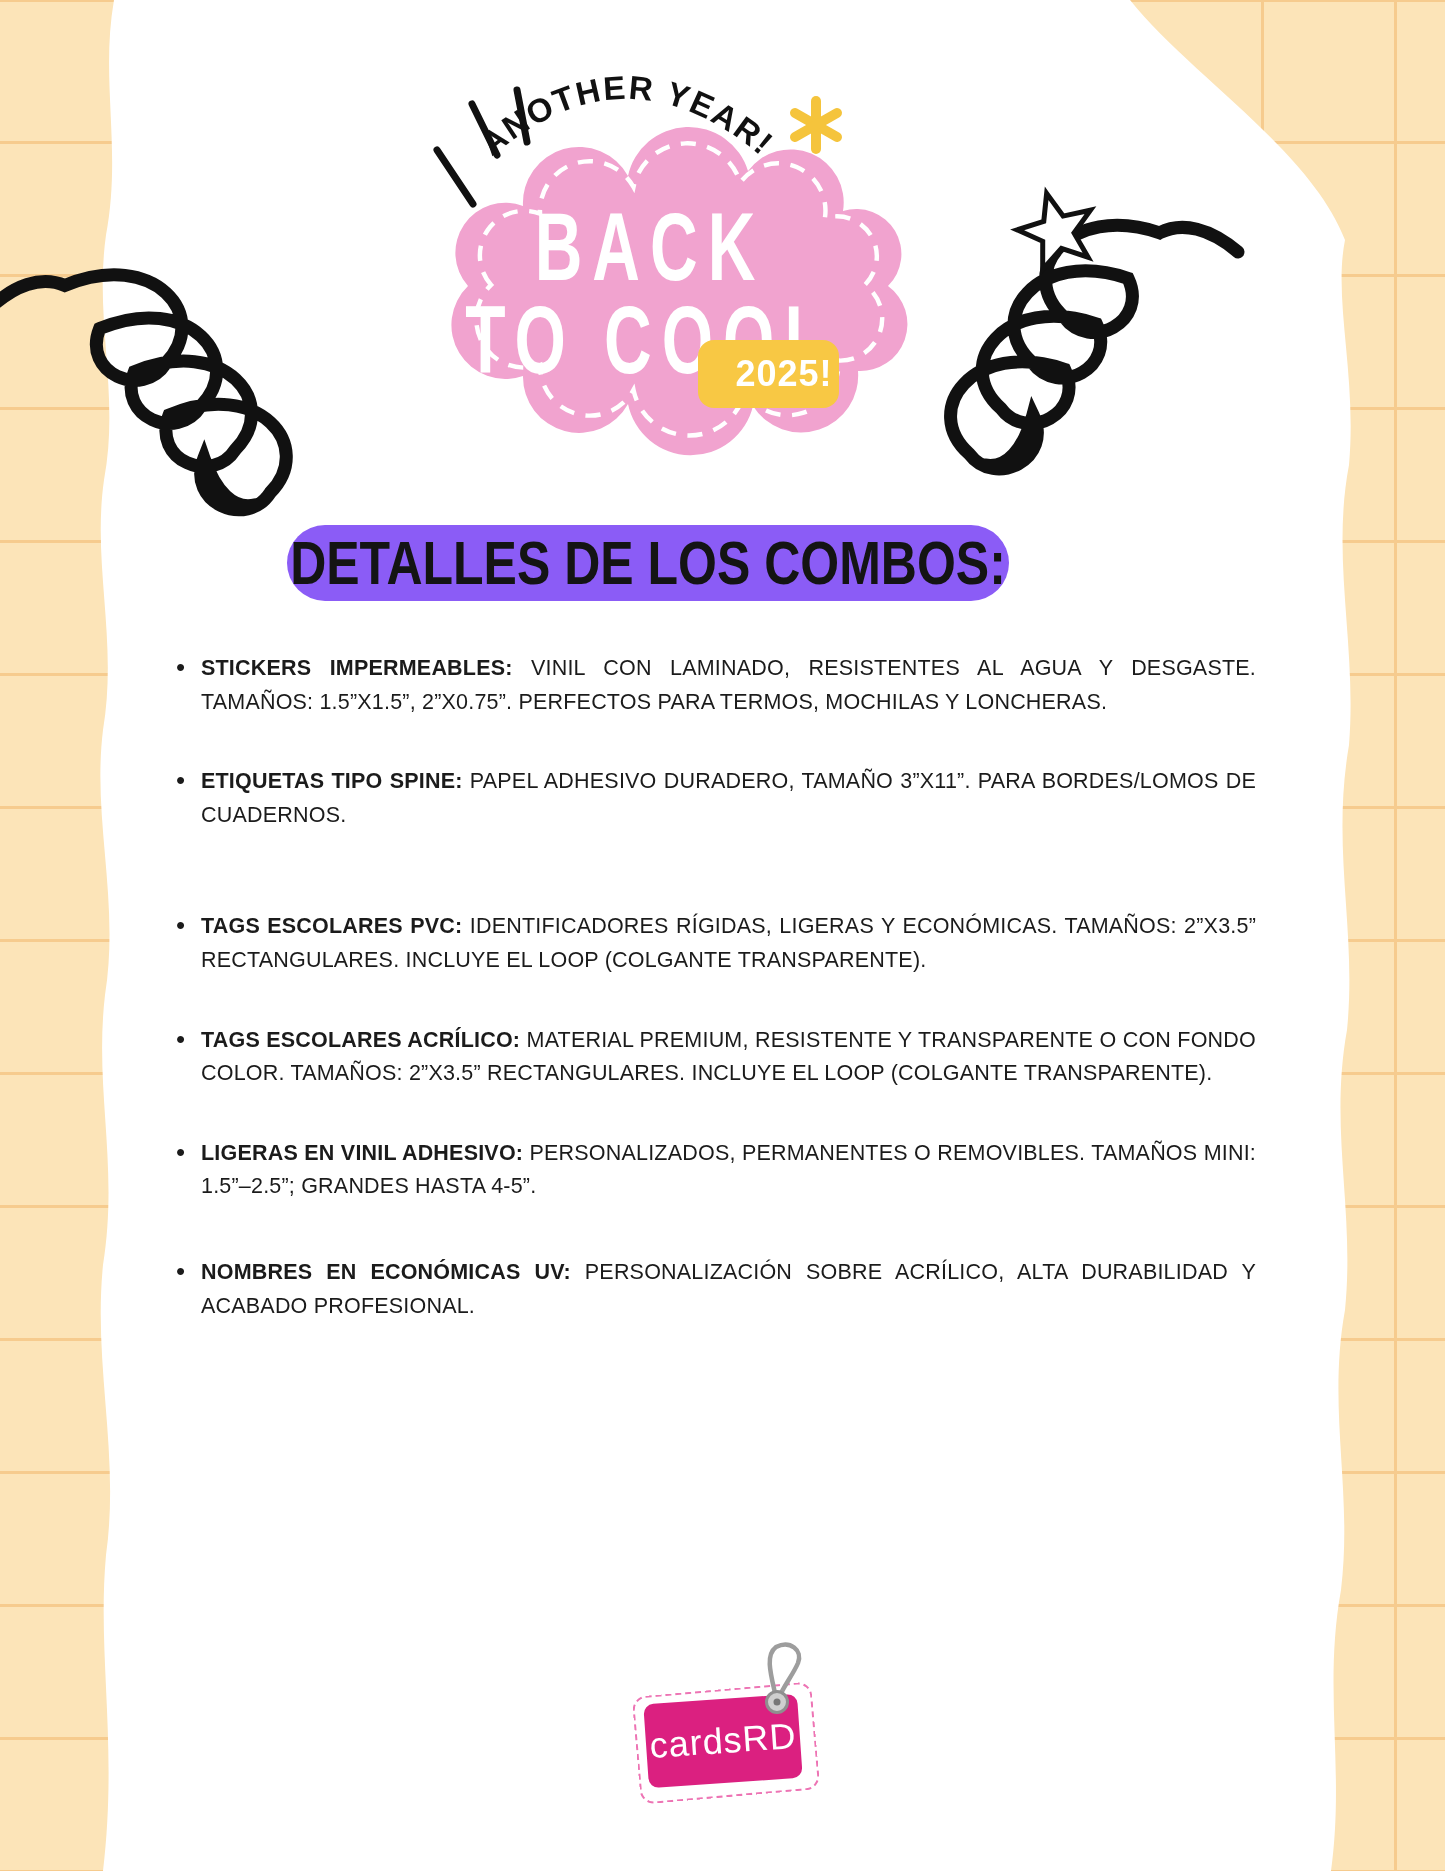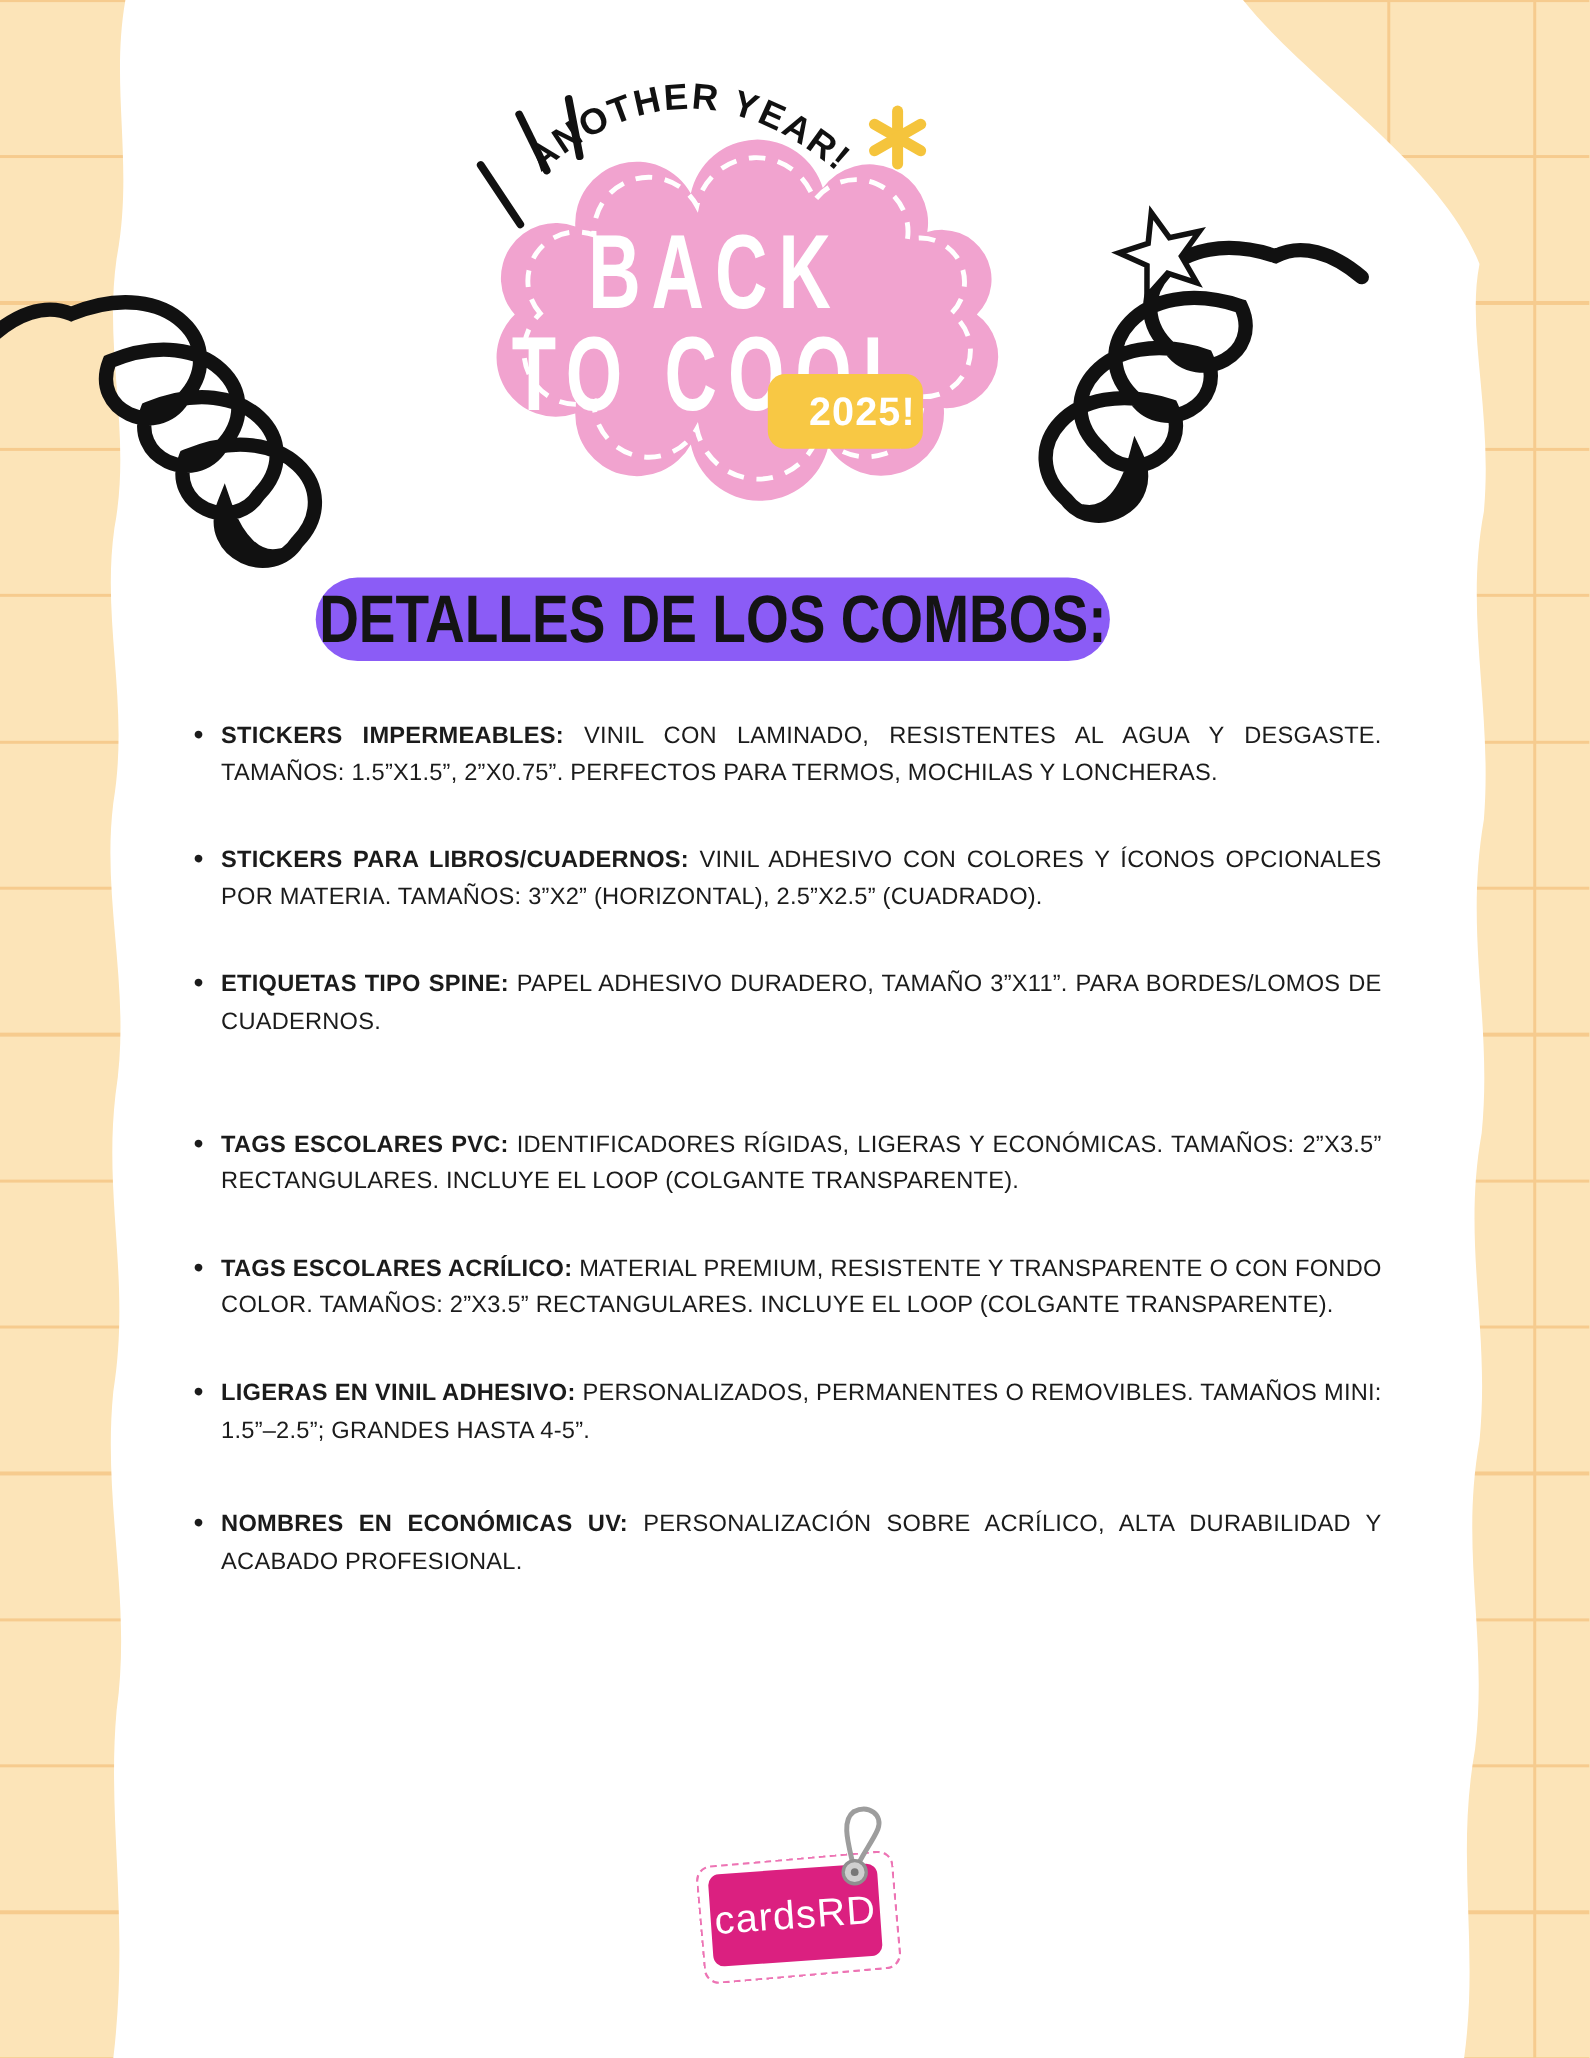--- a/index.html
+++ b/index.html
@@ -134,24 +134,20 @@
 
   <div class="heading-pill">
     <span>DETALLES DE LOS COMBOS:</span>
   </div>
 
   <ul class="bullets">
     <li>
       <strong>STICKERS IMPERMEABLES:</strong>
       <span>VINIL CON LAMINADO, RESISTENTES AL AGUA Y DESGASTE. TAMAÑOS: 1.5”X1.5”, 2”X0.75”. PERFECTOS PARA TERMOS, MOCHILAS Y LONCHERAS.</span>
     </li>
-    <li>
-      <strong>STICKERS PARA LIBROS/CUADERNOS:</strong>
-      <span>VINIL ADHESIVO CON COLORES Y ÍCONOS OPCIONALES POR MATERIA. TAMAÑOS: 3”X2” (HORIZONTAL), 2.5”X2.5” (CUADRADO).</span>
-    </li>
     <li class="gap-lg">
       <strong>ETIQUETAS TIPO SPINE:</strong>
       <span>PAPEL ADHESIVO DURADERO, TAMAÑO 3”X11”. PARA BORDES/LOMOS DE CUADERNOS.</span>
     </li>
     <li>
       <strong>TAGS ESCOLARES PVC:</strong>
       <span>IDENTIFICADORES RÍGIDAS, LIGERAS Y ECONÓMICAS. TAMAÑOS: 2”X3.5” RECTANGULARES. INCLUYE EL LOOP (COLGANTE TRANSPARENTE).</span>
     </li>
     <li>
       <strong>TAGS ESCOLARES ACRÍLICO:</strong>

